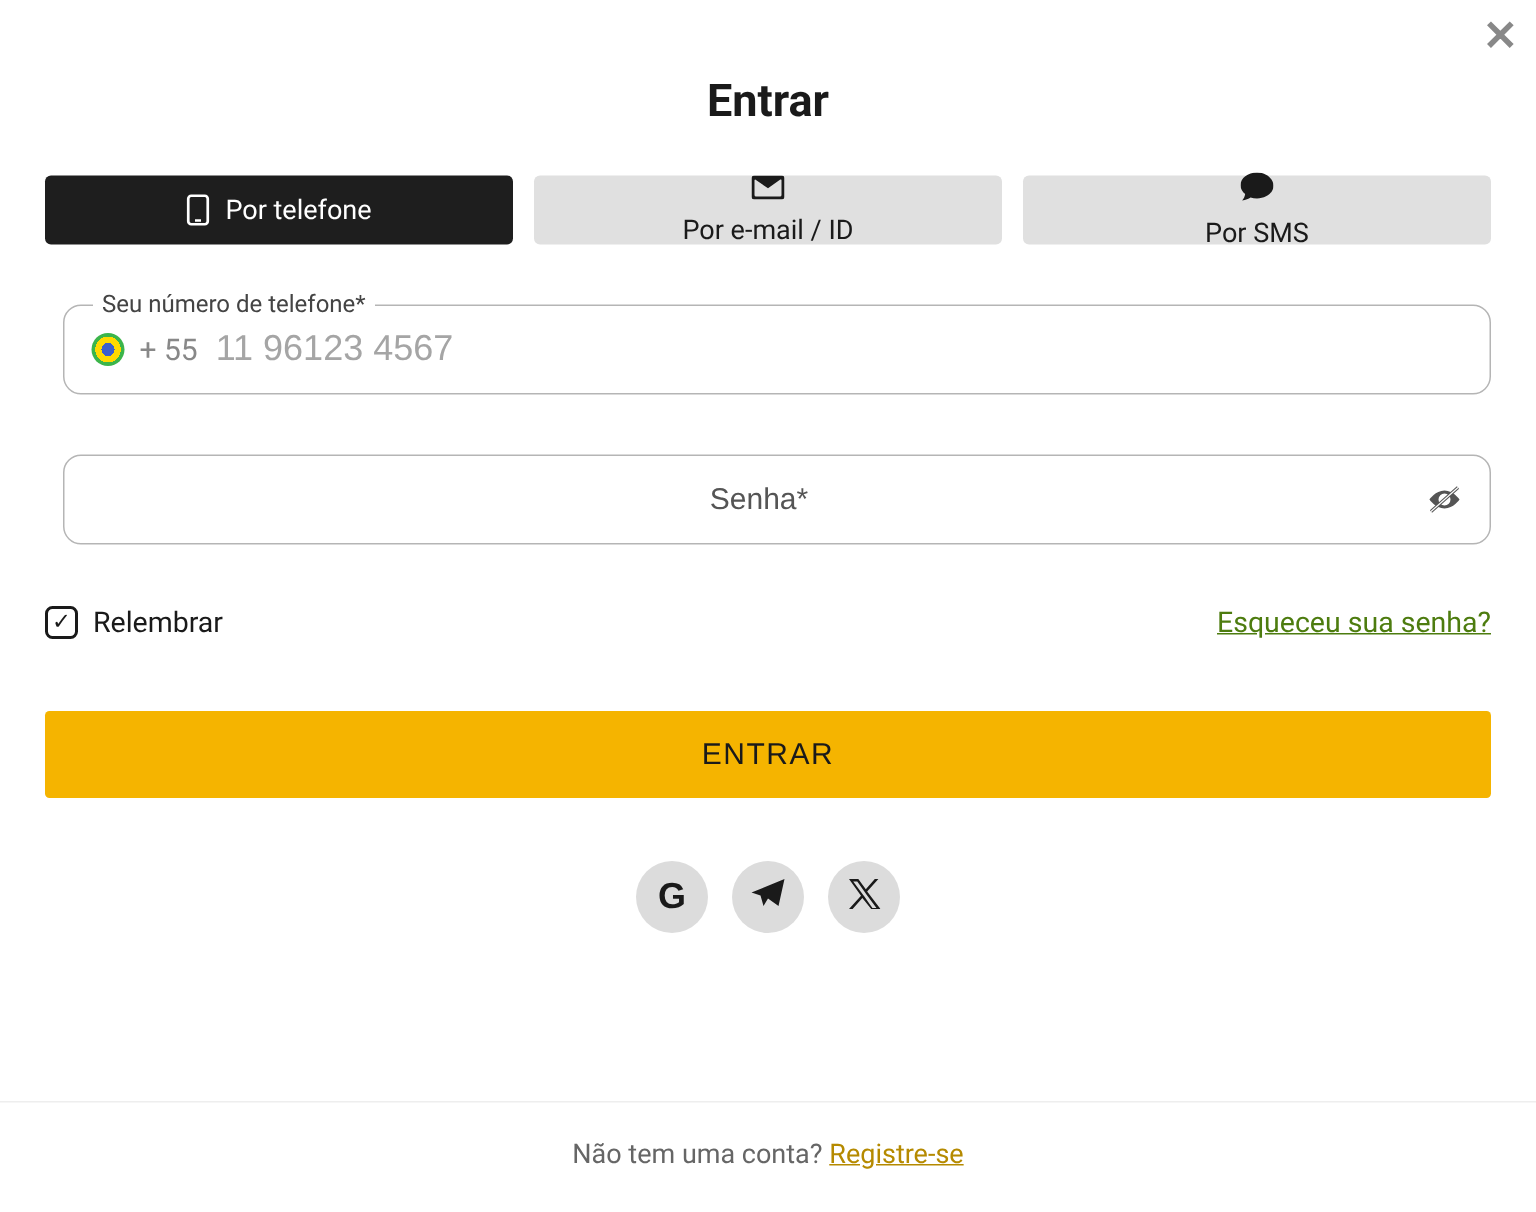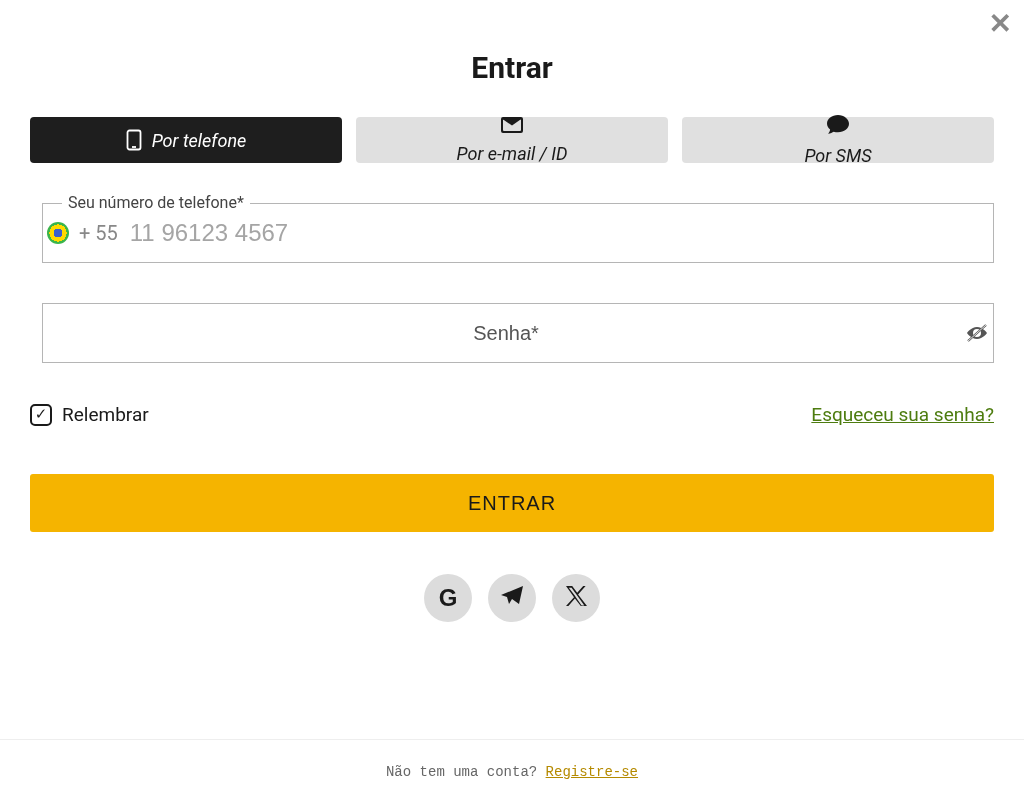--- a/index.html
+++ b/index.html
@@ -28,21 +28,20 @@
     text-align: center;
     font-size: 30px;
     font-weight: 700;
     color: #1a1a1a;
     margin-bottom: 32px;
   }
   .tabs {
     display: flex;
     gap: 14px;
     margin-bottom: 40px;
-    font-style: italic;
   }
   .tab {
     flex: 1;
     height: 46px;
     display: flex;
     align-items: center;
     justify-content: center;
     gap: 10px;
     font-size: 18px;
     border-radius: 4px;
@@ -60,24 +59,24 @@
   .tab .ticon { display:inline-flex; }
   .field-wrap {
     position: relative;
     margin-bottom: 40px;
     margin-left: 12px;
   }
   .field {
     width: 100%;
     height: 60px;
     border: 1px solid #b5b5b5;
-    border-radius: 0;
-    display: flex;
-    align-items: center;
-    padding: 0 4px;
+    border-radius: 12px;
+    display: flex;
+    align-items: center;
+    padding: 0 18px;
     font-size: 20px;
     background: #fff;
   }
   .float-label {
     position: absolute;
     top: -10px;
     left: 20px;
     background: #fff;
     padding: 0 6px;
     font-size: 16px;
@@ -194,23 +193,22 @@
     color: #1a1a1a;
   }
   .gletter { font-weight: 800; font-size: 24px; font-family: Arial, sans-serif;}
   .footer {
     position: absolute;
     left: 0; right: 0;
     bottom: 28px;
     border-top: 1px solid #eee;
     padding-top: 24px;
     text-align: center;
-    font-size: 14px;
+    font-size: 18px;
     color: #666;
-    font-family: Liberation Mono, monospace;
   }
   .footer a {
     color: #b58a00;
     text-decoration: underline;
     cursor: pointer;
   }
 </style>
 </head>
 <body>
 

